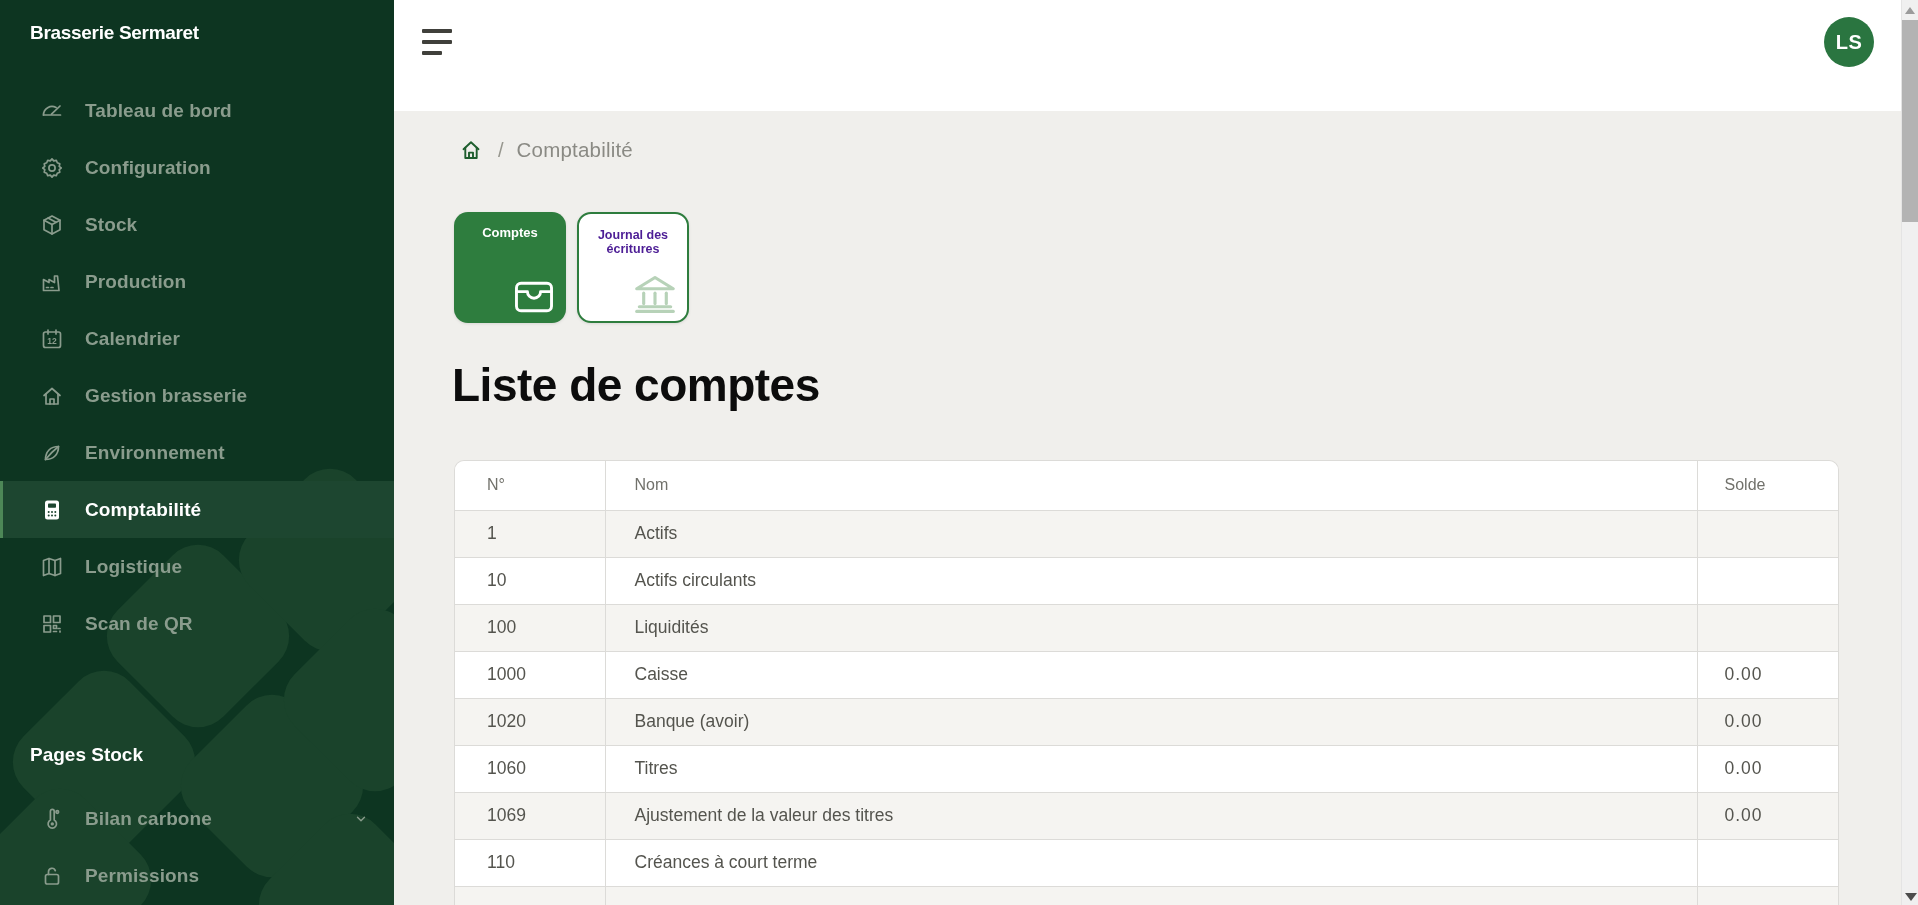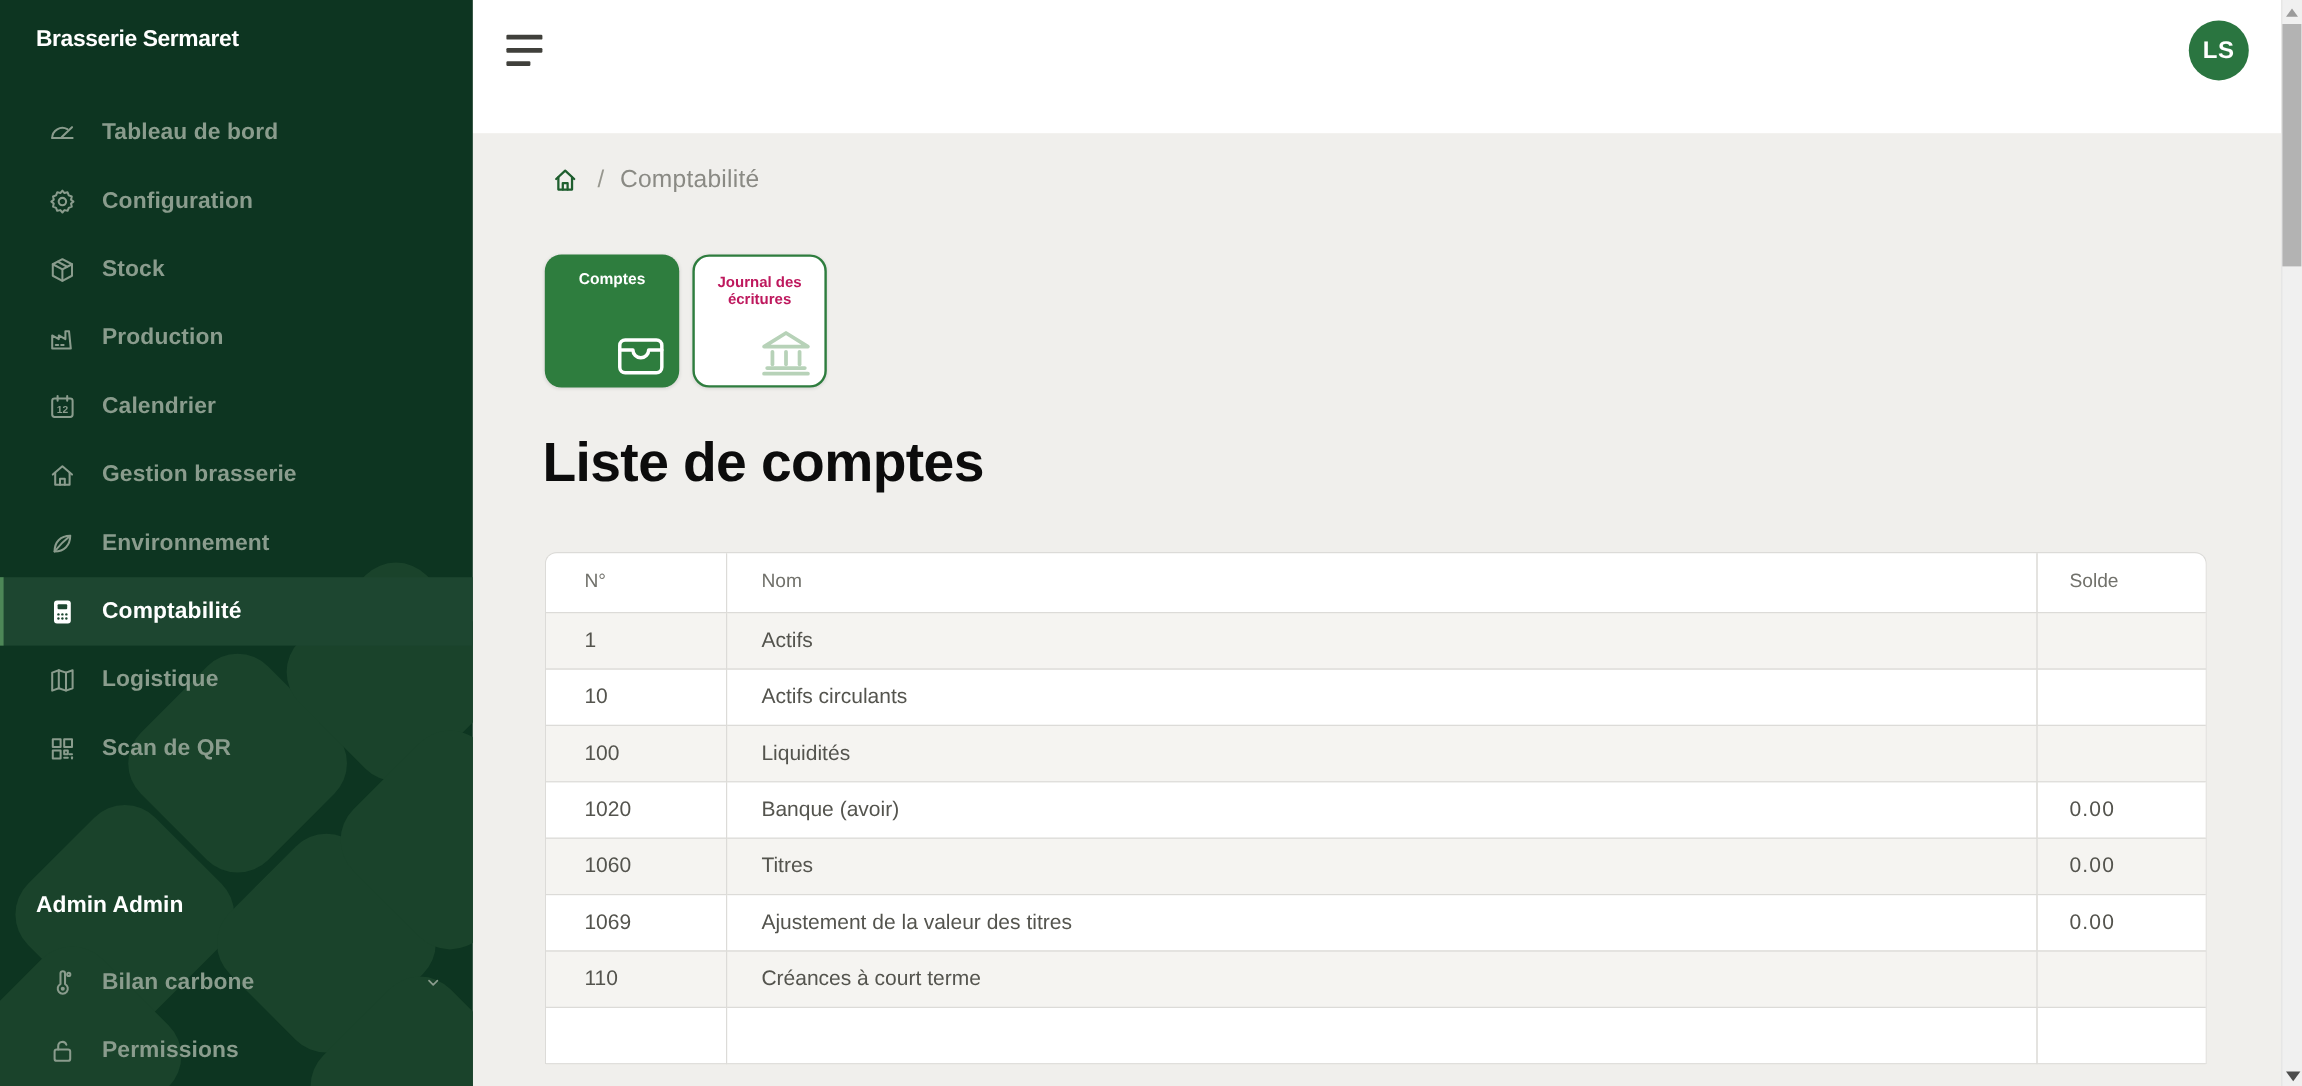--- a/index.html
+++ b/index.html
@@ -58,21 +58,21 @@
   .bc-cur { color:#8a8a84; font-size:20.5px; font-weight:500; letter-spacing:0.2px; }
 
   .tabs { position:absolute; left:60px; top:126px; display:flex; gap:11px; }
   .tab-card { position:relative; width:112px; height:111px; border-radius:14px;
               cursor:pointer; box-shadow:0 1px 3px rgba(0,0,0,0.10); }
   .tab-card.green { background:#2e7d3e; }
   .tab-card.white { background:#ffffff; border:2px solid #2e7d3e; }
   .tab-label { text-align:center; font-weight:700; padding:14px 8px 0 8px;
                line-height:1.15; }
   .tab-card.green .tab-label { color:#ffffff; font-size:13px; }
-  .tab-card.white .tab-label { color:#be185d; font-size:12.5px; }
+  .tab-card.white .tab-label { color:#4c1d95; font-size:12.5px; }
   .tab-icon { position:absolute; }
   .tab-card.green .tab-icon { right:12px; bottom:10px; color:#ffffff; }
   .tab-card.green .tab-icon svg { width:40px; height:32px; display:block; }
   .tab-card.white .tab-icon { right:9px; bottom:7px; color:#b7d2b8; }
   .tab-card.white .tab-icon svg { width:46px; height:40px; display:block; }
 
   .page-title { position:absolute; left:58px; top:272px; font-size:46px;
                 font-weight:700; color:#0c0c0c; letter-spacing:-0.5px; }
 
   .table-wrap { position:absolute; left:60px; top:374px; width:1385px;
@@ -227,21 +227,21 @@
               <rect x="4" y="13.5" width="6.5" height="6.5"></rect>
               <path d="M13.5 13.5h3v3h-3z"></path>
               <path d="M18 16.5h2"></path>
               <path d="M13.5 19.5h3"></path>
               <path d="M20 19v1"></path>
             </svg>
           </span>
           <span class="lbl">Scan de QR</span>
         </div>
       </nav>
-    <div class="section-label">Admin Admin</div>
+    <div class="section-label">Pages Stock</div>
     <nav class="nav-admin" id="nav-admin">
         <div class="nav-item">
           <span class="ic">
             <svg viewBox="0 0 24 24" fill="none" stroke="currentColor" stroke-width="1.7" stroke-linecap="round" stroke-linejoin="round">
               <path d="M10.4 4.2a1.9 1.9 0 0 1 3.8 0v8.9a4.2 4.2 0 1 1-3.8 0z"></path>
               <circle cx="12.3" cy="16.9" r="1.7" fill="currentColor" stroke="none"></circle>
               <circle cx="17.3" cy="5" r="1.3"></circle>
             </svg>
           </span>
           <span class="lbl">Bilan carbone</span>
@@ -337,20 +337,25 @@
               <td class="d-n">10</td>
               <td class="d-nom">Actifs circulants</td>
               <td class="d-solde"></td>
             </tr>
             <tr>
               <td class="d-n">100</td>
               <td class="d-nom">Liquidités</td>
               <td class="d-solde"></td>
             </tr>
             <tr>
+              <td class="d-n">1000</td>
+              <td class="d-nom">Caisse</td>
+              <td class="d-solde">0.00</td>
+            </tr>
+            <tr>
               <td class="d-n">1020</td>
               <td class="d-nom">Banque (avoir)</td>
               <td class="d-solde">0.00</td>
             </tr>
             <tr>
               <td class="d-n">1060</td>
               <td class="d-nom">Titres</td>
               <td class="d-solde">0.00</td>
             </tr>
             <tr>

